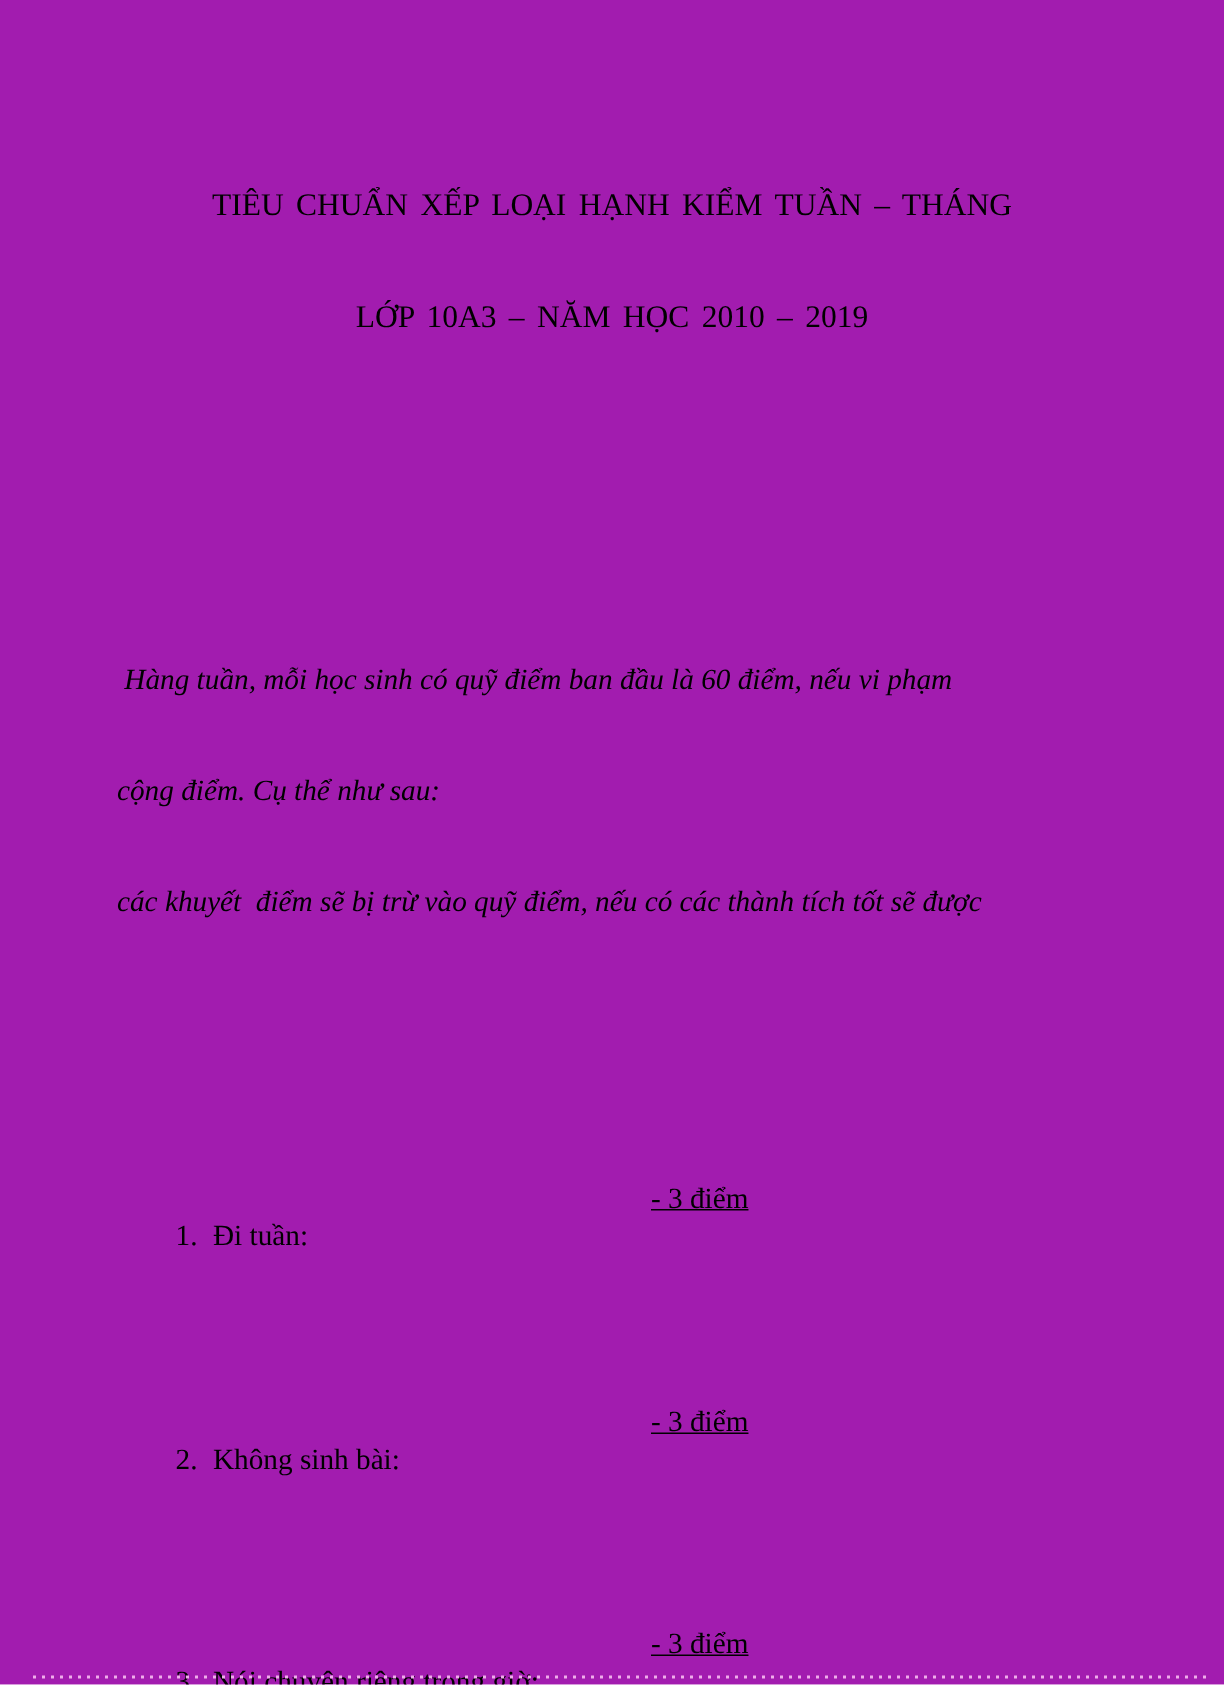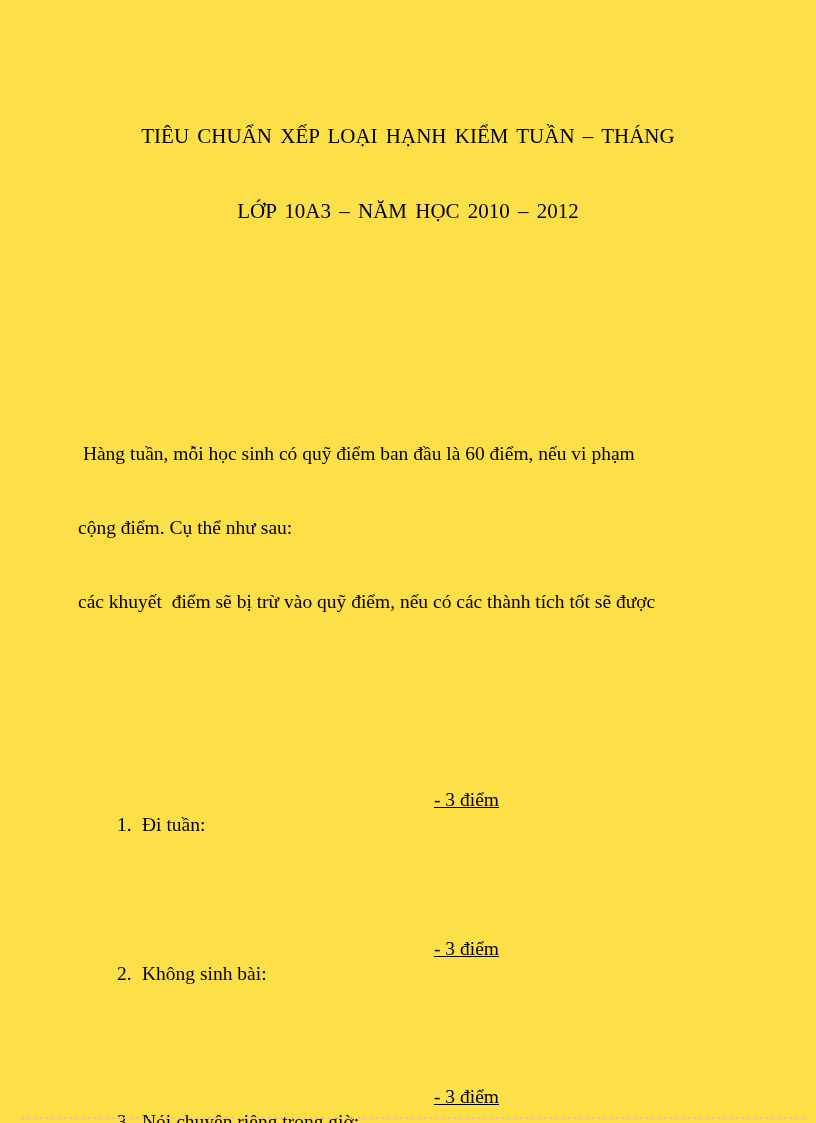--- a/index.html
+++ b/index.html
@@ -11,37 +11,37 @@
     width: 816px;
     height: 1123px;
     position: relative;
     overflow: hidden;
     font-family: "Liberation Serif", "DejaVu Serif", serif;
     color: #000000;
   }
   .page {
     position: absolute;
     inset: 0;
-    background: #fde047;
+    background: #a21caf;
   }
   .title-block {
     margin-top: 74px;
     text-align: center;
     font-size: 21px;
     line-height: 25px;
     word-spacing: 3px;
     white-space: pre-wrap;
   }
   .content {
     margin: 44px 64px 0 78px;
     font-size: 19.5px;
     line-height: 24.75px;
     white-space: pre-wrap;
   }
-  .para .line { min-height: 24.75px; }
+  .para .line { min-height: 24.75px; font-style: italic; }
   .rule-row {
     position: relative;
     min-height: 24.75px;
   }
   .rule-num {
     display: inline-block;
     width: 25px;
   }
   .rule-value {
     position: absolute;
@@ -61,21 +61,21 @@
     background-repeat: repeat-x;
   }
 </style>
 </head>
 <body>
 
 <div class="page">
 
   <div class="title-block">
     <div>TIÊU CHUẨN XẾP LOẠI HẠNH KIỂM TUẦN – THÁNG</div>
-    <div>LỚP 10A3 – NĂM HỌC 2010 – 2012</div>
+    <div>LỚP 10A3 – NĂM HỌC 2010 – 2019</div>
   </div>
 
   <div class="content">
 
     <div class="para">
       <div class="line"> Hàng tuần, mỗi học sinh có quỹ điểm ban đầu là 60 điểm, nếu vi phạm</div>
       <div class="line">cộng điểm. Cụ thể như sau:</div>
       <div class="line">các khuyết  điểm sẽ bị trừ vào quỹ điểm, nếu có các thành tích tốt sẽ được</div>
     </div>
 

